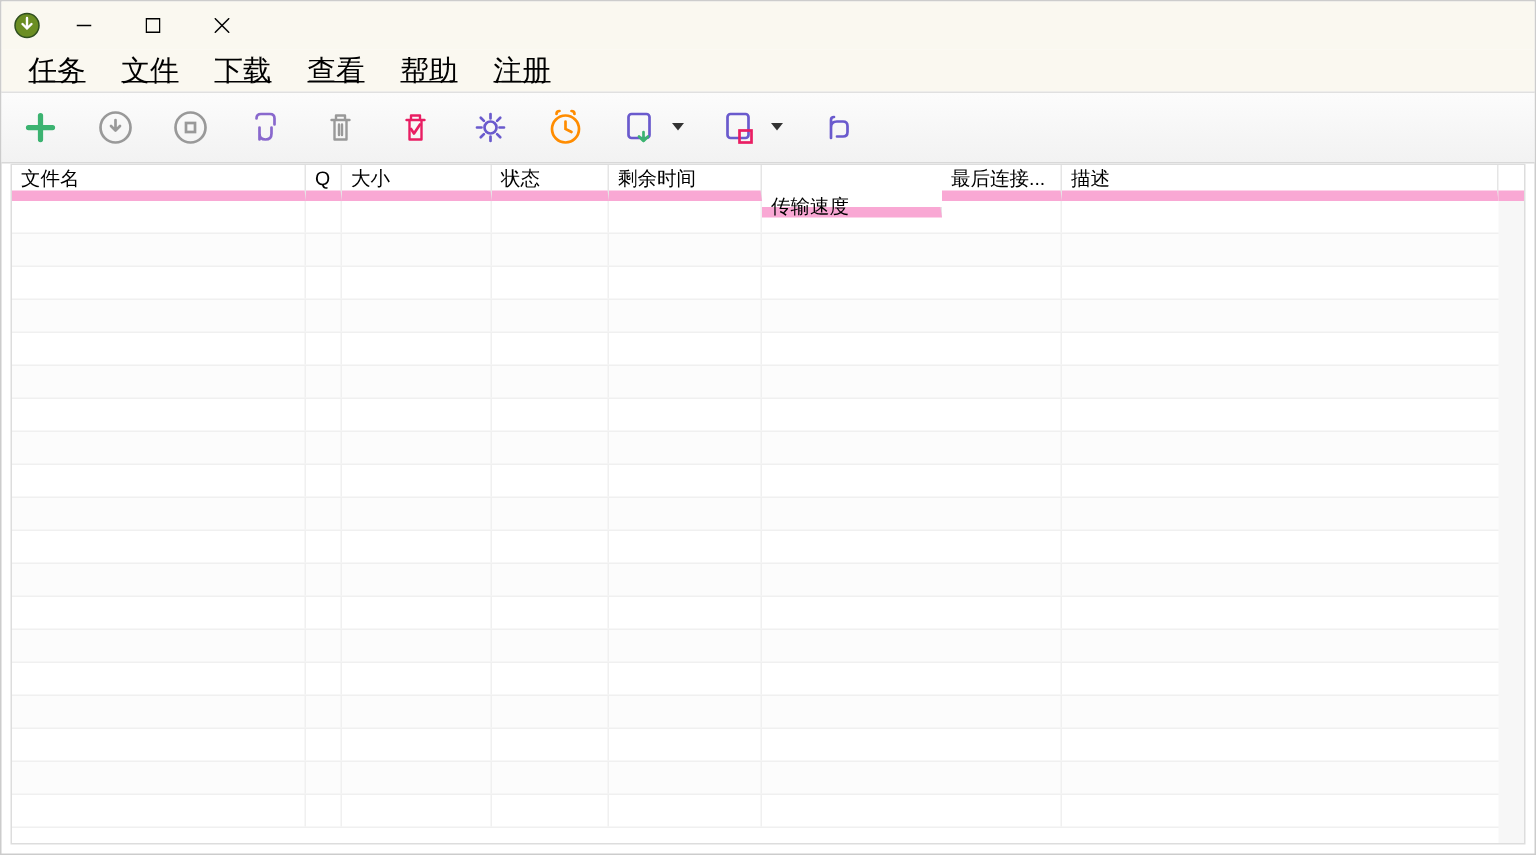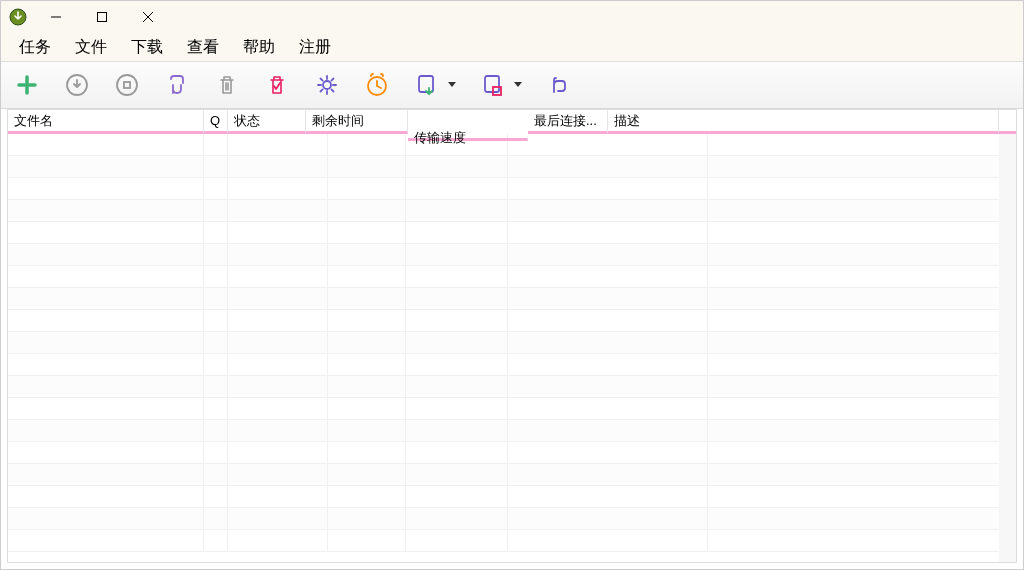--- a/index.html
+++ b/index.html
@@ -4,28 +4,28 @@
   <style>
     * { box-sizing: border-box; margin: 0; padding: 0; }
     body { font-family: "Microsoft YaHei", "Segoe UI", sans-serif; font-size: 13px; background: #fff; overflow: hidden; }
     .window { width: 1024px; height: 570px; display: flex; flex-direction: column; border: 1px solid #ccc; background: #fff; }
     .titlebar { height: 32px; display: flex; align-items: center; background: #faf8f0; padding: 0 0 0 8px; }
     .titlebar-icon { width: 18px; height: 18px; margin-right: 6px; display: flex; align-items: center; justify-content: center; }
     .titlebar-text { flex: 1; color: #333; font-size: 13px; }
     .win-controls { display: flex; height: 100%; }
     .win-btn { width: 46px; height: 100%; display: flex; align-items: center; justify-content: center; cursor: pointer; }
     .menubar { height: 28px; display: flex; align-items: center; background: #faf8f0; padding: 0 6px; }
-    .menu-item { padding: 4px 12px; cursor: pointer; font-size: 16px; color: #000; }
+    .menu-item { padding: 4px 12px; cursor: pointer; font-size: 19px; color: #000; text-decoration: underline; }
     .toolbar { height: 48px; display: flex; align-items: center; padding: 0 10px; background: linear-gradient(#fcfcfc,#f2f2f2); border-top: 1px solid #e0e0e0; border-bottom: 1px solid #d8d8d8; gap: 18px; }
     .tbtn { width: 32px; height: 32px; display: flex; align-items: center; justify-content: center; cursor: pointer; border-radius: 3px; }
     .tbtn-group { display: flex; align-items: center; gap: 2px; }
     .dropdown-arrow { width: 14px; height: 32px; display: flex; align-items: center; justify-content: center; cursor: pointer; }
     .table-container { flex: 1; overflow: auto; background: #fff; position: relative; margin: 0 6px 6px 6px; border: 1px solid #ddd; }
     .thead { display: flex; height: 24px; background: #fff; position: sticky; top: 0; }
-    .th { display: flex; align-items: center; padding: 0 6px; font-size: 13px; color: #000; border-right: 1px solid #e5e5e5; border-bottom: 3px solid #f9a8d4; cursor: pointer; }
+    .th { display: flex; align-items: center; padding: 0 6px; font-size: 13px; color: #000; border-right: 1px solid #e5e5e5; border-bottom: 7px solid #f9a8d4; cursor: pointer; }
     .th-filename { width: 196px; }
     .th-q { width: 24px; }
     .th-size { width: 100px; }
     .th-status { width: 78px; }
     .th-timeleft { width: 102px; }
     .th-speed { width: 120px; margin-top: 28px; }
     .th-lastconn { width: 80px; text-align: center; }
     .th-desc { flex: 1; min-width: 150px; }
     .th-scroll { width: 17px; border-right: none; }
     .tbody { display: flex; flex-direction: column; }
@@ -151,20 +151,21 @@
       <svg width="28" height="28" viewBox="0 0 28 28">
           <path d="M9 21 L9 14 Q9 10 13 10 L17 10 Q20 10 20 13 L20 17 Q20 20 17 20 L13 20 M9 14 L9 9 Q9 7 11 7" stroke="#6a5acd" stroke-width="1.8" fill="none" stroke-linecap="round" stroke-linejoin="round"></path>
         </svg>
     </div>
   </div>
 
   <div class="table-container">
     <div class="thead">
       <div class="th th-filename">文件名</div>
       <div class="th th-q">Q</div>
+      <div class="th th-size">大小</div>
       <div class="th th-status">状态</div>
       <div class="th th-timeleft">剩余时间</div>
       <div class="th th-speed">传输速度</div>
       <div class="th th-lastconn">最后连接...</div>
       <div class="th th-desc">描述</div>
       <div class="th th-scroll"></div>
     </div>
     <div class="tbody">
       <div class="trow">
           <div class="td th-filename"></div>

